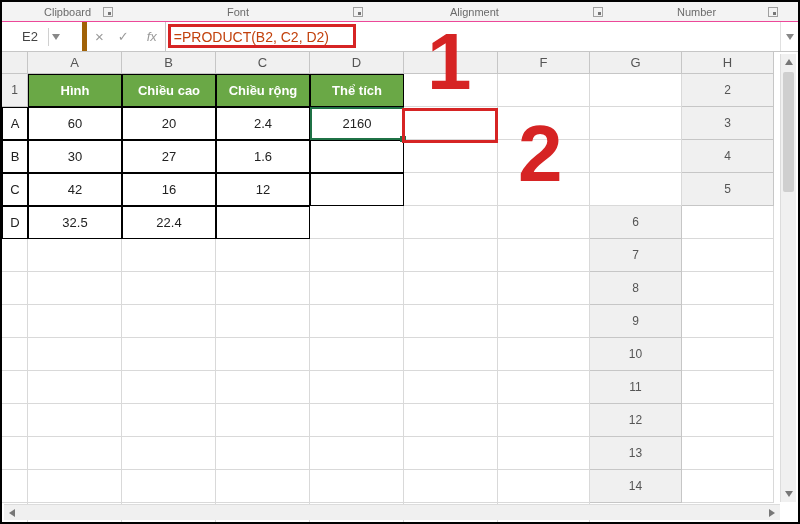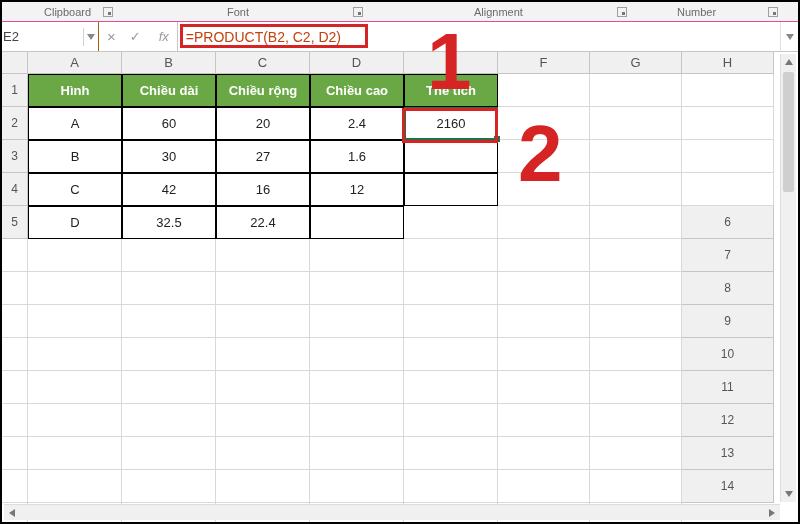--- a/index.html
+++ b/index.html
@@ -49,25 +49,25 @@
 
   
   .formula-row {
     height: 30px;
     border-bottom: 1px solid #c6c6c6;
     display: flex;
     align-items: stretch;
     background: #fff;
   }
   .namebox {
-    width: 97px;
-    border-right: 1px solid #a16207;
+    width: 85px;
+    border-right: 5px solid #a16207;
     display: flex;
     align-items: center;
-    padding: 0 1px;
+    padding: 0 20px;
     font-size: 13px;
     color: #444;
     position: relative;
     background:#fff;
   }
   .namebox .dd {
     margin-left: auto;
     width: 14px;
     height: 18px;
     border-left: 1px solid #d0d0d0;
@@ -208,21 +208,21 @@
 
 <div class="ribbon">
   <div class="ribbon-group" style="left:42px;">
     <span>Clipboard</span>
     <span class="dialog-launch" style="margin-left:8px;"></span>
   </div>
   <div class="ribbon-group" style="left:225px;">
     <span>Font</span>
     <span class="dialog-launch" style="margin-left:100px;"></span>
   </div>
-  <div class="ribbon-group" style="left:472px;">
+  <div class="ribbon-group" style="left:448px;">
     <span>Alignment</span>
     <span class="dialog-launch" style="margin-left:90px;"></span>
   </div>
   <div class="ribbon-group" style="left:664px;margin-left:11px;">
     <span>Number</span>
     <span class="dialog-launch" style="margin-left:48px;"></span>
   </div>
 </div>
 
 <div class="formula-row">
@@ -257,23 +257,22 @@
   <div class="colhdr">B</div>
   <div class="colhdr">C</div>
   <div class="colhdr">D</div>
   <div class="colhdr">E</div>
   <div class="colhdr">F</div>
   <div class="colhdr">G</div>
   <div class="colhdr">H</div>
 
   <div class="rowhdr">1</div>
   <div class="cell th">Hình</div>
-  <div class="cell th">Chiều dài</div>
+  <div class="cell th">Chiều cao</div>
   <div class="cell th">Chiều rộng</div>
-  <div class="cell th">Chiều cao</div>
   <div class="cell th">Thể tích</div>
   <div class="cell"></div>
   <div class="cell"></div>
   <div class="cell"></div>
 
   <div class="rowhdr">2</div>
   <div class="cell td">A</div>
   <div class="cell td">60</div>
   <div class="cell td">20</div>
   <div class="cell td">2.4</div>

